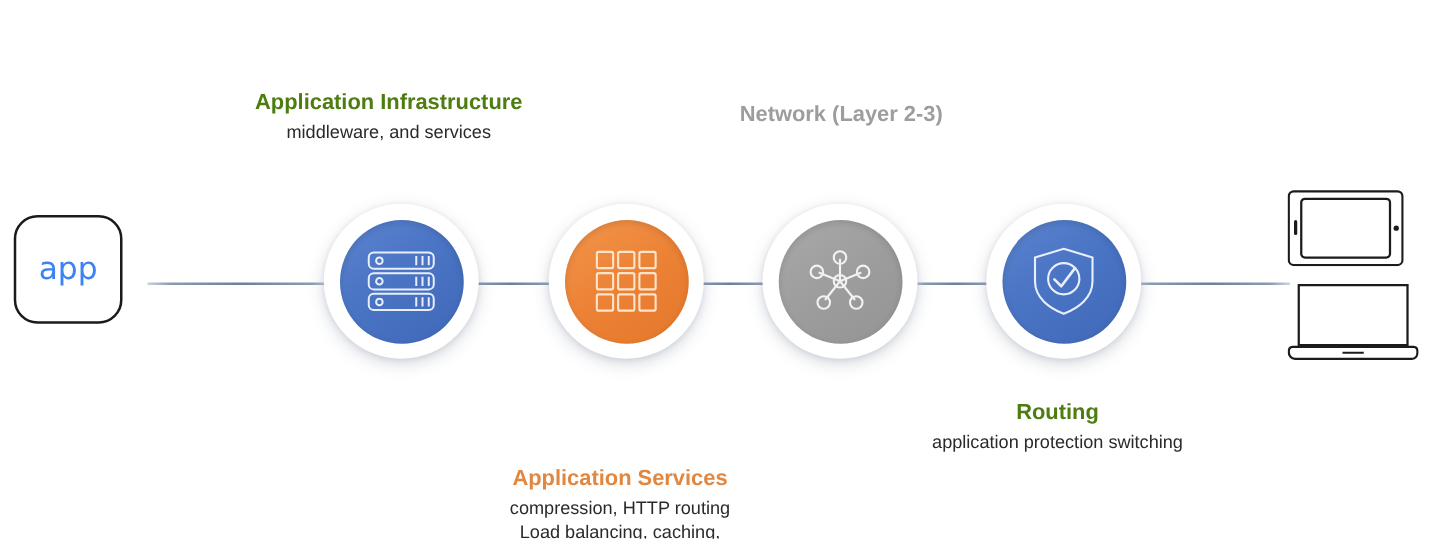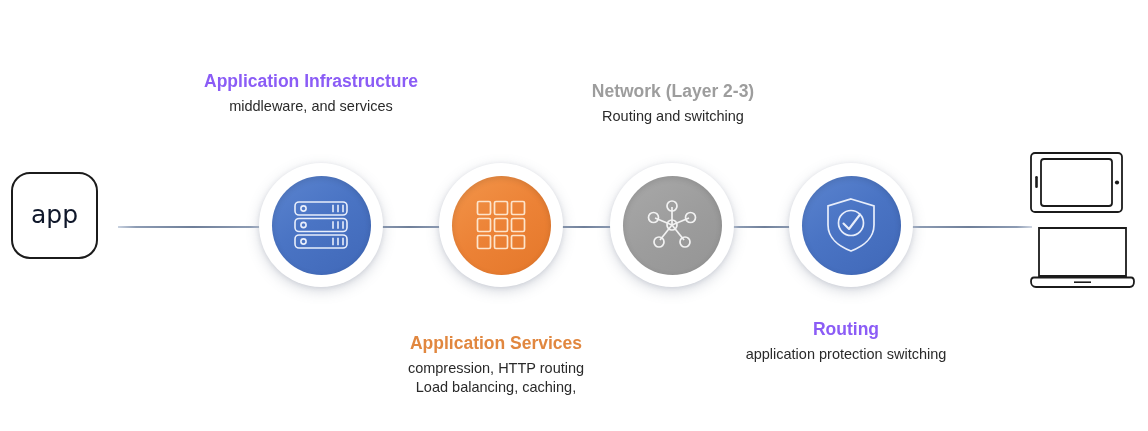--- a/index.html
+++ b/index.html
@@ -24,21 +24,21 @@
   .app-box{
     position:absolute;left:11px;top:172px;
     width:83px;height:83px;
     border:2px solid #1b1b1b;
     border-radius:19px;
     background:#fff;
     z-index:3;
     display:flex;align-items:center;justify-content:center;
   }
   .app-box span{
-    font-size:25px;color:#0f172a;
+    font-size:25px;color:#3b82f6;
     font-family:"DejaVu Sans",sans-serif;
     letter-spacing:0px;line-height:1;
     position:relative;top:-1px;
   }
 
   
   .node{
     position:absolute;top:163px;
     width:124px;height:124px;
     border-radius:50%;
@@ -63,22 +63,22 @@
 
   
   .label{position:absolute;text-align:center;z-index:5;}
   .label .title{
     font-weight:bold;font-size:17.5px;line-height:1.25;
     white-space:nowrap;
   }
   .label .desc{
     font-size:14.5px;color:#2a2a2a;line-height:1.32;margin-top:4px;
   }
-  .t-blue{color:#8b5cf6;text-align:center;}
-  .t-orange{color:#e1873f;}
+  .t-blue{color:#4d7c0f;text-align:center;}
+  .t-orange{color:#e1873f;margin-top:39px;}
   .t-grey{color:#9d9d9d;}
 
   .label-infra{left:171px;top:71px;width:280px;}
   .label-network{left:551px;top:81px;width:244px;text-align:center;}
   .label-services{left:375px;top:333px;width:242px;}
   .label-security{left:715px;top:319px;width:262px;}
 
   
   .devices{position:absolute;left:1030px;top:152px;z-index:3;}
   .devices svg{display:block;}
@@ -183,23 +183,20 @@
 
   <div class="label label-infra">
     <div class="title t-blue">Application Infrastructure</div>
     <div class="desc">
       <div>middleware, and services</div>
     </div>
   </div>
 
   <div class="label label-network">
     <div class="title t-grey">Network (Layer 2-3)</div>
-    <div class="desc">
-      <div>Routing and switching</div>
-    </div>
   </div>
 
   <div class="label label-services">
     <div class="title t-orange">Application Services</div>
     <div class="desc">
       <div>compression, HTTP routing</div>
       <div>Load balancing, caching,</div>
     </div>
   </div>
 

